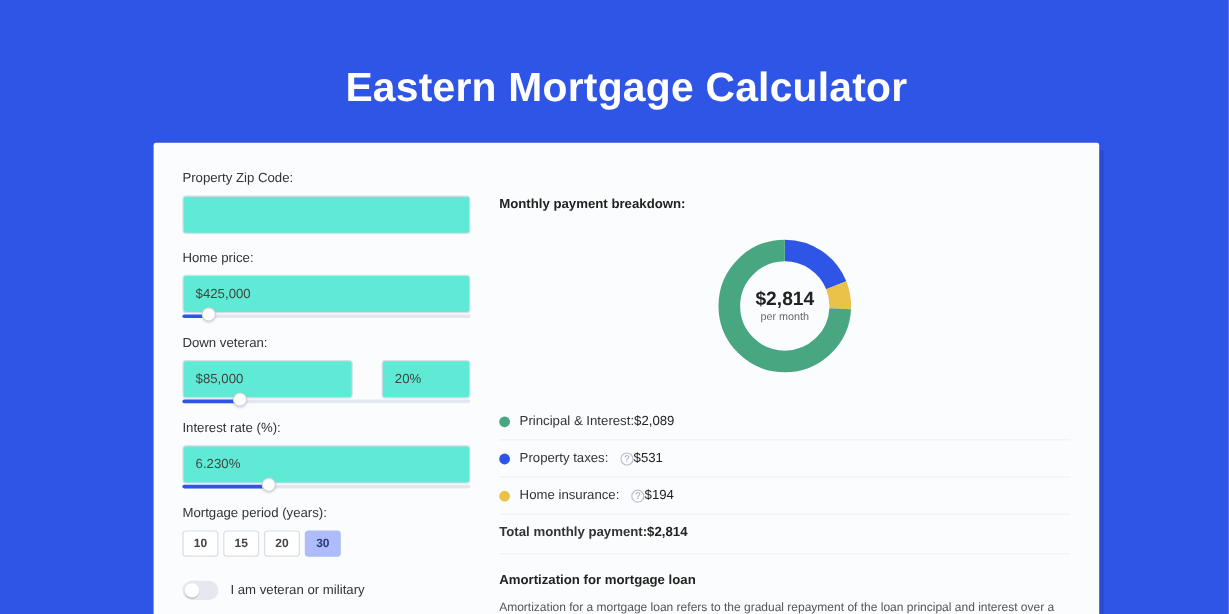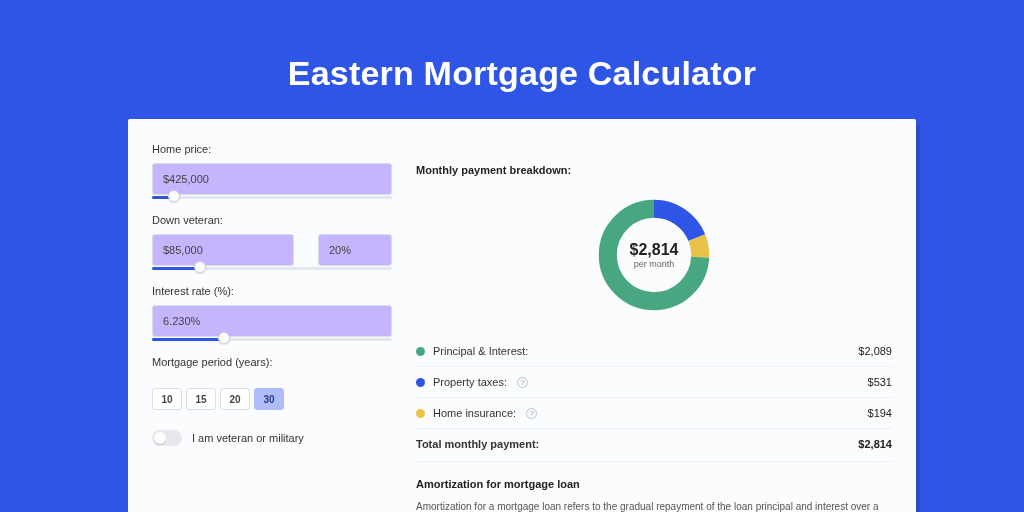--- a/index.html
+++ b/index.html
@@ -38,21 +38,21 @@
     font-size: 11px;
     color: #333;
     margin-bottom: 8px;
     display: block;
   }
   .fld {
     width: 100%;
     height: 32px;
     border: 1px solid #d8dde6;
     border-radius: 3px;
-    background: #c4b5fd;
+    background: #5eead4;
     font-size: 11px;
     color: #444;
     padding: 0 10px;
     outline: none;
   }
   .group { margin-bottom: 14px; }
   .group.slidered { margin-bottom: 10px; }
   .slider-wrap { position: relative; height: 10px; margin-top: -1px; }
   .track {
     position: absolute; left: 0; right: 0; top: 2px; height: 3px;
@@ -70,21 +70,20 @@
   }
   .dp-row { display: flex; gap: 24px; }
   .dp-row .fld:first-child { flex: 1; }
   .dp-row .fld:last-child { width: 74px; flex: 0 0 74px; }
   .periods { display: flex; gap: 4px; }
   .pbtn {
     width: 30px; height: 22px; border: 1px solid #d8dde6; border-radius: 3px;
     background: #fff; font-size: 10px; color: #444; display: flex;
     align-items: center; justify-content: center; cursor: pointer;
     font-weight: 600;
-    margin-top: 12px;
   }
   .pbtn.sel { background: #aebdfa; border-color: #aebdfa; color: #2a3a7a; }
   .toggle-row { display: flex; align-items: center; gap: 10px; margin-top: 20px; }
   .toggle {
     width: 30px; height: 16px; background: #e6e8ee; border-radius: 10px;
     position: relative; cursor: pointer;
   }
   .toggle .knob {
     position: absolute; top: 2px; left: 2px; width: 12px; height: 12px;
     background: #fff; border-radius: 50%; box-shadow: 0 1px 1px rgba(0,0,0,.2);
@@ -97,21 +96,21 @@
   .donut { position: relative; width: 122px; height: 122px; }
   .donut svg { width: 122px; height: 122px; transform: rotate(-90deg); }
   .donut .center {
     position: absolute; inset: 0; display: flex; flex-direction: column;
     align-items: center; justify-content: center;
   }
   .donut .amt { font-size: 16px; font-weight: 700; color: #222; }
   .donut .per { font-size: 9px; color: #666; }
   .legend { margin-top: 6px; }
   .leg-row {
-    display: flex; align-items: center; justify-content: space-between;
+    display: flex; align-items: center; 
     padding: 9px 0; border-bottom: 1px solid #edf0f5;
   }
   .leg-row.total { border-bottom: 0; }
   .leg-left { display:flex; align-items:center; gap: 8px; }
   .dot { width: 9px; height: 9px; border-radius: 50%; }
   .leg-lbl { font-size: 11px; color: #333; }
   .leg-val { font-size: 11px; color: #222; }
   .leg-row.total .leg-lbl, .leg-row.total .leg-val { font-weight: 700; }
   .help {
     display:inline-flex; align-items:center; justify-content:center;
@@ -125,20 +124,24 @@
 </head>
 <body>
 
 <div class="stage">
   <h1 class="page-title">Eastern Mortgage Calculator</h1>
 
   <div class="card">
 
     <div class="left">
 
+      <div class="group">
+        <label class="lbl">Property Zip Code:</label>
+        <input class="fld" value="" style="">
+      </div>
 
       <div class="group slidered">
         <label class="lbl">Home price:</label>
         <input class="fld" value="$425,000" style="">
         <div class="slider-wrap">
           <div class="track">
               <div class="fill" id="hp-fill" style="width: 9%;"></div>
             </div>
           <div class="thumb" id="hp-thumb" style="left: 9%;"></div>
         </div>

